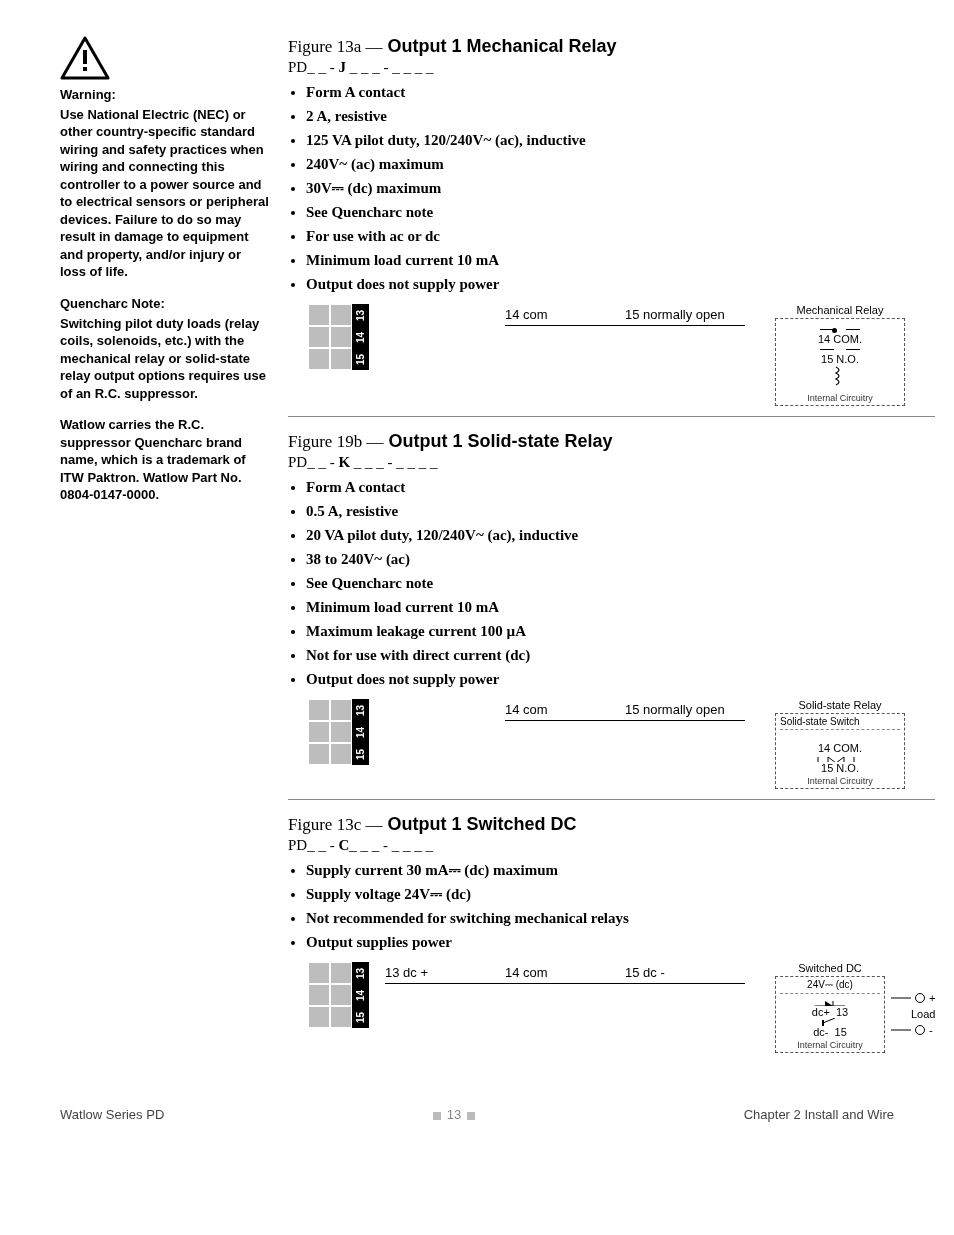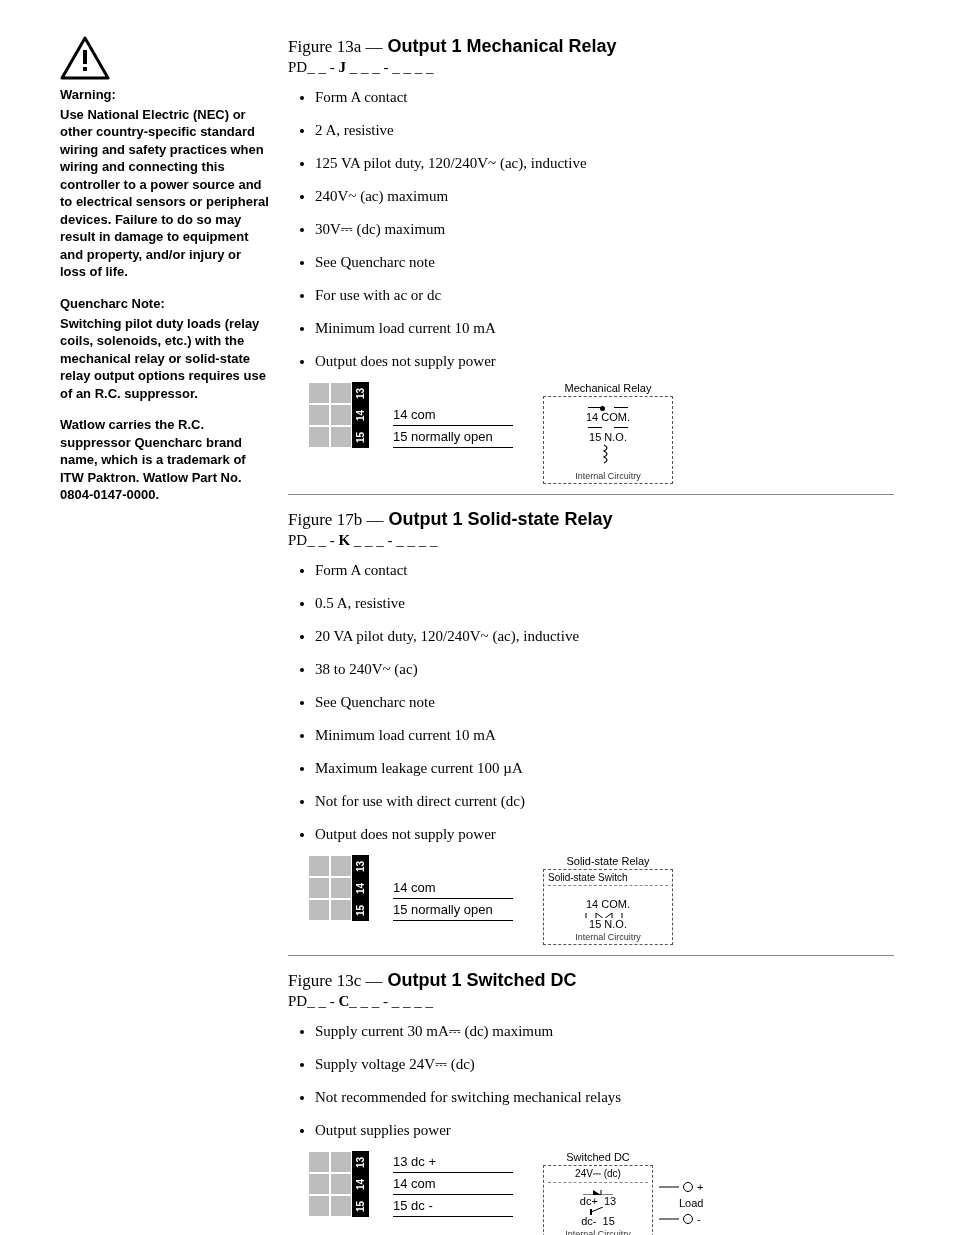--- a/index.html
+++ b/index.html
@@ -43,21 +43,21 @@
     margin-bottom: 4px;
   }
   .partno .code { font-weight: bold; }
   ul.specs {
     margin: 0 0 8px 0;
     padding-left: 18px;
     font-family: Georgia, serif;
     font-size: 15px;
     line-height: 1.6;
   }
-  ul.specs li { margin: 9px; }
+  ul.specs li { margin: 0; font-weight: bold; }
   .diagrams {
     display: flex;
     gap: 30px;
     align-items: flex-start;
     margin-bottom: 10px;
     padding-left: 20px;
   }
   .hr { border: none; border-top: 1px solid #888; margin: 8px 0 14px 0; }
 
   
@@ -87,22 +87,22 @@
     height: 22px;
     display: flex;
     align-items: center;
     justify-content: center;
     padding: 0 3px;
     writing-mode: vertical-rl;
     transform: rotate(180deg);
   }
   .term-labels {
     display: flex;
-    flex-direction: column;
-    margin-left: 24px;
+    flex-direction: row;
+    margin-left: 16px;
   }
   .term-label {
     height: 22px;
     line-height: 22px;
     border-bottom: 1px solid #000;
     min-width: 120px;
     font-size: 13px;
     white-space: nowrap;
   }
   .term-label.blank { border-bottom: none; }
@@ -240,21 +240,21 @@
               </div>
               <div class="inner-label">Internal Circuitry</div>
             </div>
           </div>
         </div>
         <hr class="hr">
       </section>
 
       <section class="fig-block">
         <div class="fig-title">
-          <span class="prefix">Figure 17b —</span>
+          <span class="prefix">Figure 19b —</span>
           <span class="name">Output 1 Solid-state Relay</span>
         </div>
         <div class="partno">
           <span>PD_ _ - </span><span class="code">K</span><span> _ _ _ - _ _ _ _</span>
         </div>
         <ul class="specs">
           <li>Form A contact</li>
           <li>0.5 A, resistive</li>
           <li>20 VA pilot duty, 120/240V~ (ac), inductive</li>
           <li>38 to 240V~ (ac)</li>

